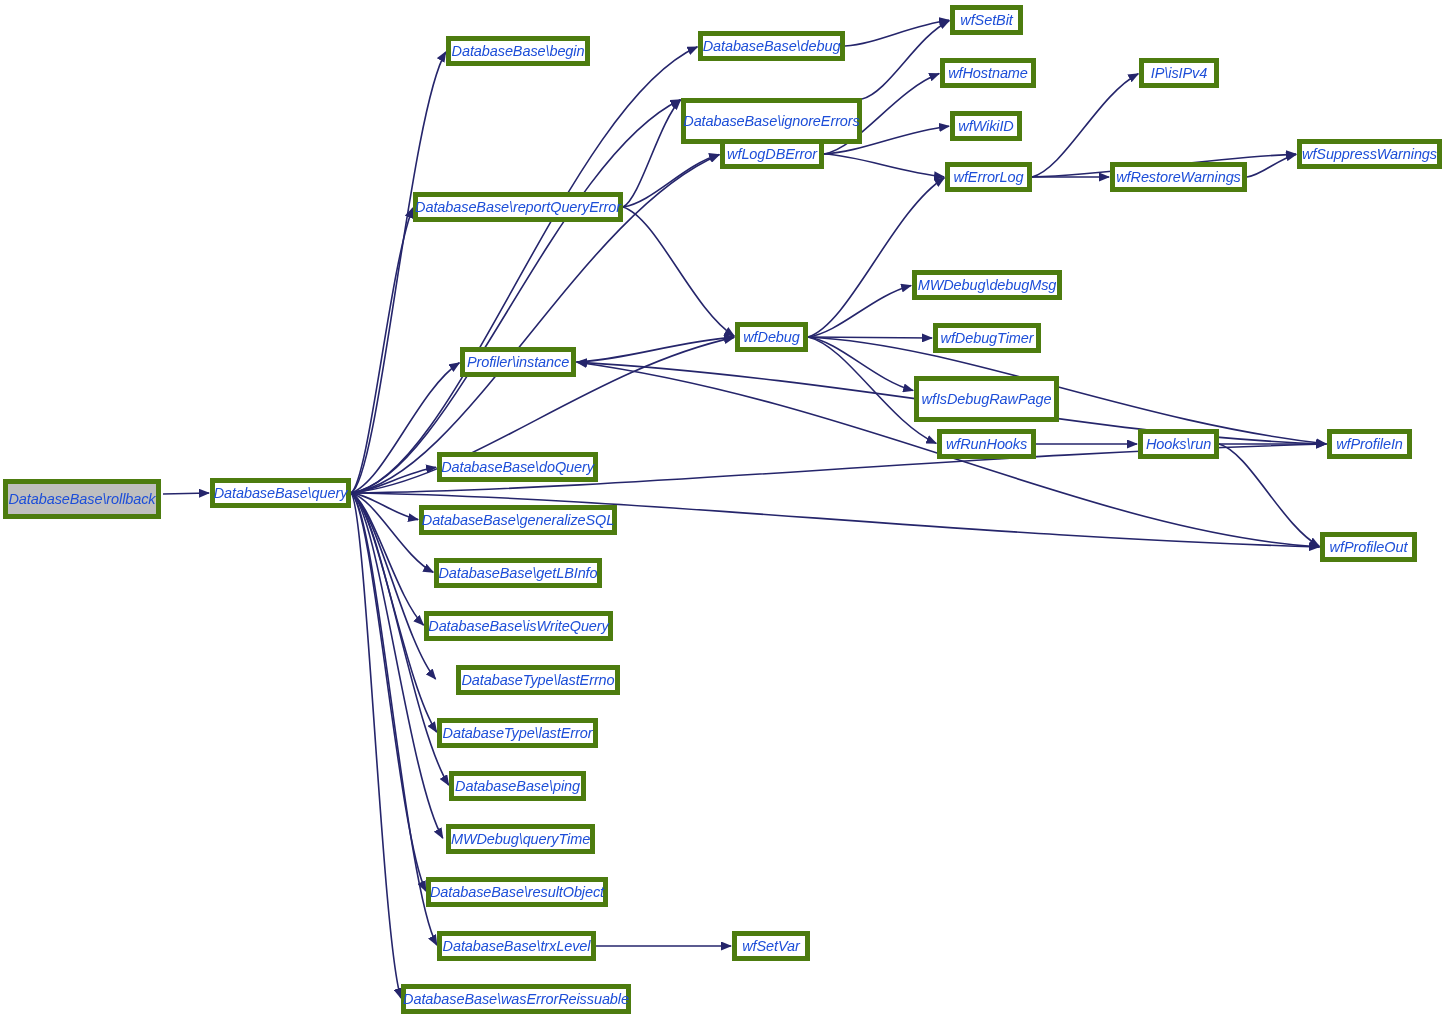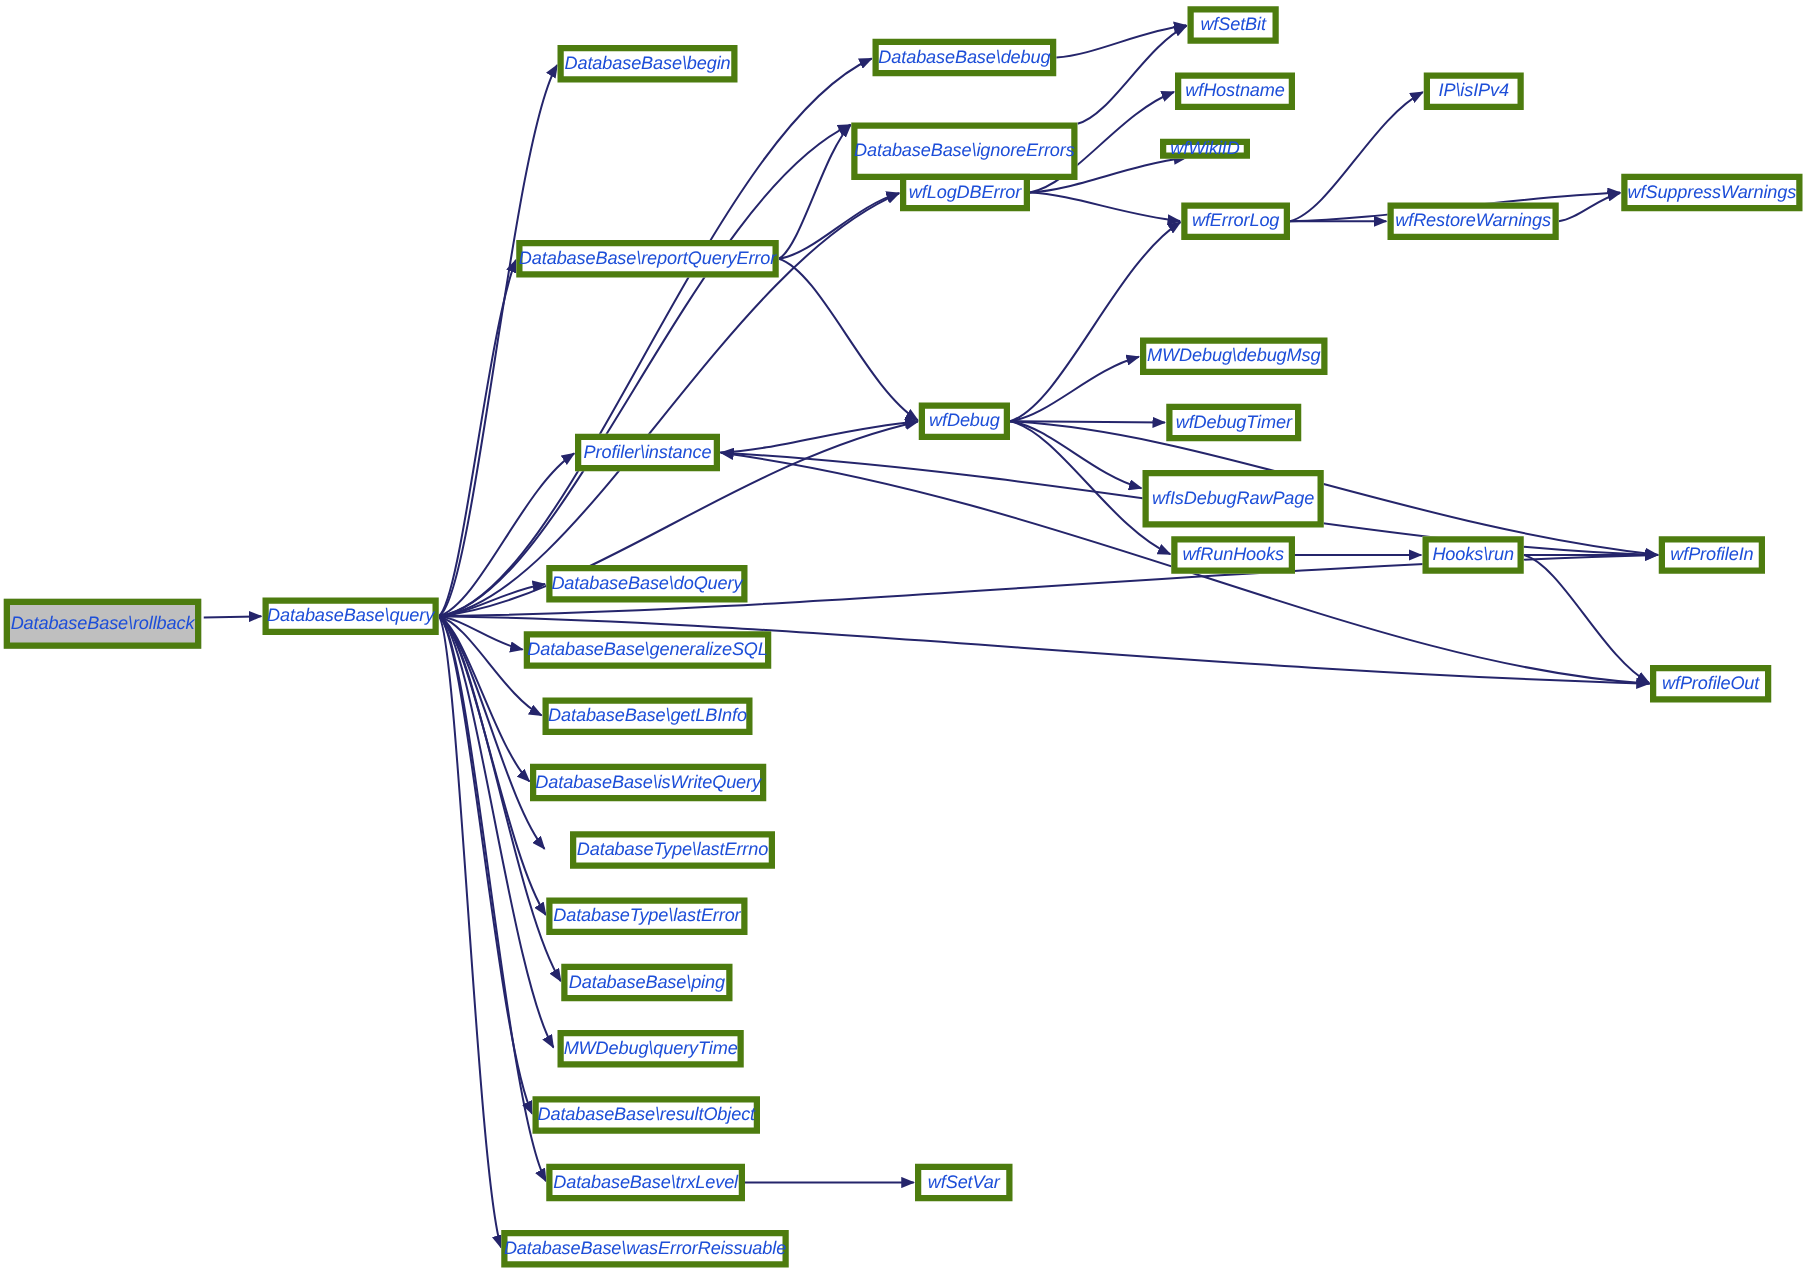--- a/index.html
+++ b/index.html
@@ -129,21 +129,21 @@
       </div>
       <div class="node" style="left: 720px; top: 139px; width: 104px; height: 30px;">
         <span class="node-label">wfLogDBError</span>
       </div>
       <div class="node" style="left: 950px; top: 5px; width: 73px; height: 30px;">
         <span class="node-label">wfSetBit</span>
       </div>
       <div class="node" style="left: 940px; top: 58px; width: 96px; height: 30px;">
         <span class="node-label">wfHostname</span>
       </div>
-      <div class="node" style="left: 928px; top: 111px; width: 72px; height: 16px;">
+      <div class="node" style="left: 950px; top: 111px; width: 72px; height: 30px;">
         <span class="node-label">wfWikiID</span>
       </div>
       <div class="node" style="left: 945px; top: 162px; width: 87px; height: 30px;">
         <span class="node-label">wfErrorLog</span>
       </div>
       <div class="node" style="left: 1139px; top: 58px; width: 80px; height: 30px;">
         <span class="node-label">IP\isIPv4</span>
       </div>
       <div class="node" style="left: 1110px; top: 162px; width: 137px; height: 30px;">
         <span class="node-label">wfRestoreWarnings</span>

